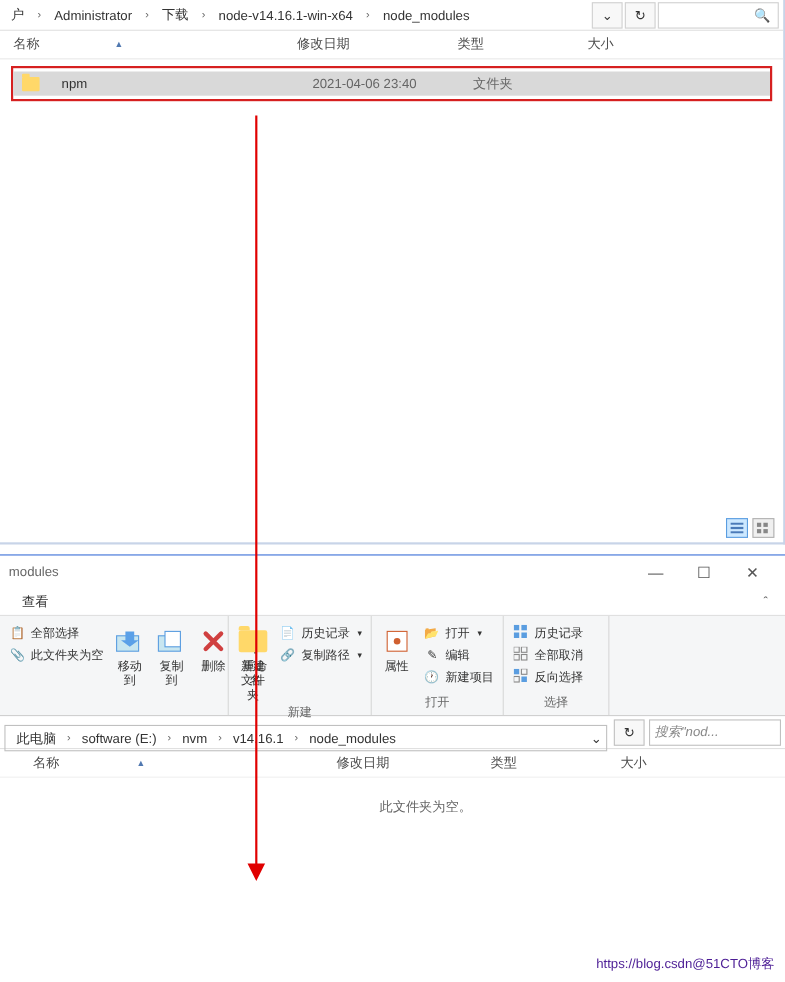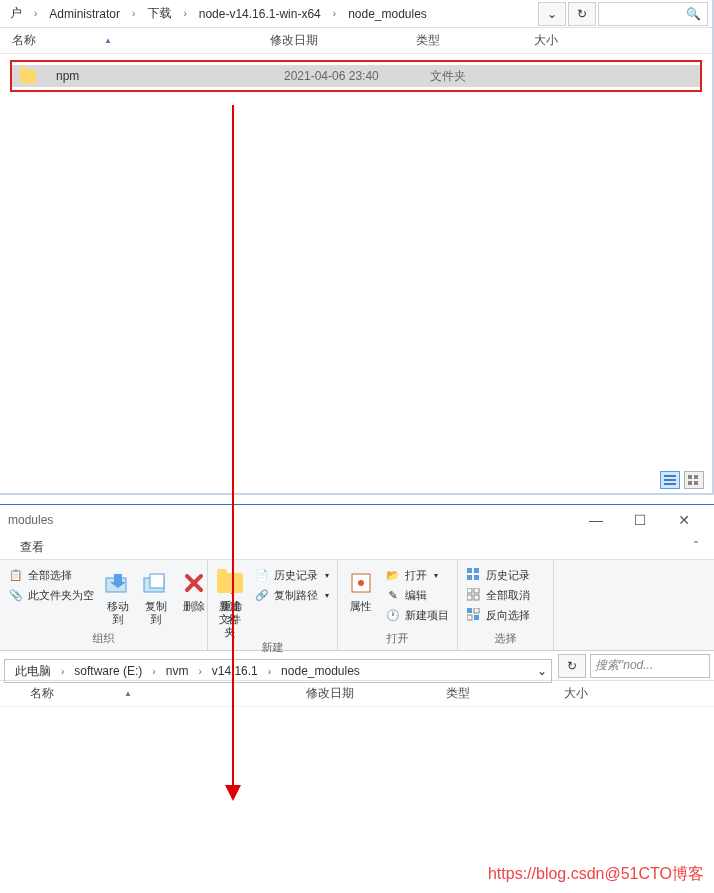--- a/index.html
+++ b/index.html
@@ -63,21 +63,21 @@
     .rb-small { display: flex; align-items: center; gap: 4px; font-size: 11px; cursor: pointer; padding: 1px 2px; white-space: nowrap; }
     .rb-small-icon { width: 16px; height: 16px; display: flex; align-items: center; justify-content: center; }
     
     .breadcrumb-bar2 { display: flex; align-items: center; height: 30px; padding: 2px 4px; gap: 4px; border-bottom: 1px solid #e0e0e0; }
     .nav-box { flex: 1; height: 24px; border: 1px solid #c0c0c0; display: flex; align-items: center; padding: 0 4px; margin-top: 11px; }
     .search-box2 { width: 120px; height: 24px; border: 1px solid #c0c0c0; display: flex; align-items: center; padding: 0 4px; color: #888; font-style: italic; }
     
     .columns-header2 { display: flex; height: 26px; align-items: center; padding-left: 30px; color: #4b4b4b; border-bottom: 1px solid #f0f0f0; }
     .empty-msg { text-align: center; padding: 18px 0 0 60px; color: #666; }
     
-    .watermark { position: absolute; bottom: 8px; right: 10px; color: #ef4444; font-size: 16px; margin-left: 23px; }
+    .watermark { position: absolute; bottom: 8px; right: 10px; color: #4c1d95; font-size: 12px; margin-left: 23px; }
     
     .icon-svg { display: block; }
   </style>
 </head>
 <body>
 
 <div class="top-window">
   <div class="breadcrumb-bar">
     <div class="breadcrumb">
       <span class="crumb">户</span>
@@ -202,21 +202,20 @@
         <div class="rb-big">
           <div class="rb-big-icon">
               <svg width="26" height="26">
                 <rect x="4" y="10" width="18" height="10" fill="none" stroke="#888"></rect>
                 <line x1="13" y1="6" x2="13" y2="24" stroke="#555" stroke-width="2"></line>
               </svg>
             </div>
           <div class="rb-big-label">重命名</div>
         </div>
       </div>
-      <div class="rg-label">组织</div>
     </div>
 
     <div class="ribbon-group" style="width:130px;">
       <div class="rg-content">
         <div class="rb-big">
           <div class="rb-big-icon">
               <div style="width:26px;height:20px;background:#ffd869;border-radius:2px;position:relative;">
                 <div style="position:absolute;top:-4px;left:0;width:10px;height:4px;background:#ffd869;border-radius:2px 2px 0 0;"></div>
               </div>
             </div>
@@ -333,15 +332,16 @@
   <div class="columns-header2">
     <div style="width:276px;display:flex;align-items:center;">
         <span>名称</span>
         <span class="sort-arrow" style="margin-left:70px;">▲</span>
       </div>
     <div style="width:140px;">修改日期</div>
     <div style="width:118px;">类型</div>
     <div style="width:70px;">大小</div>
   </div>
 
+  <div class="empty-msg">此文件夹为空。</div>
 </div>
 
 <div class="watermark">https://blog.csdn@51CTO博客</div>
 
 </body></html>

